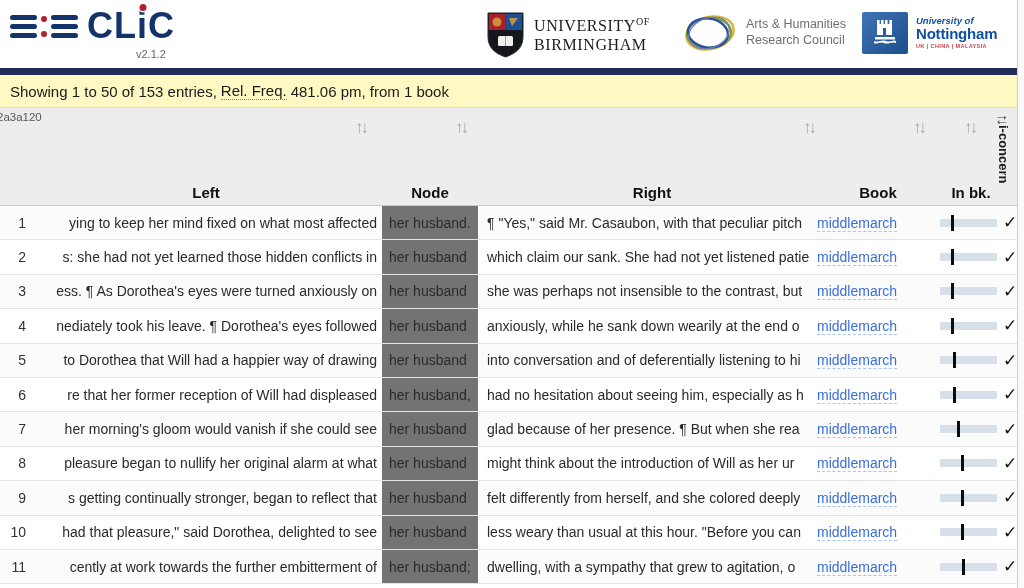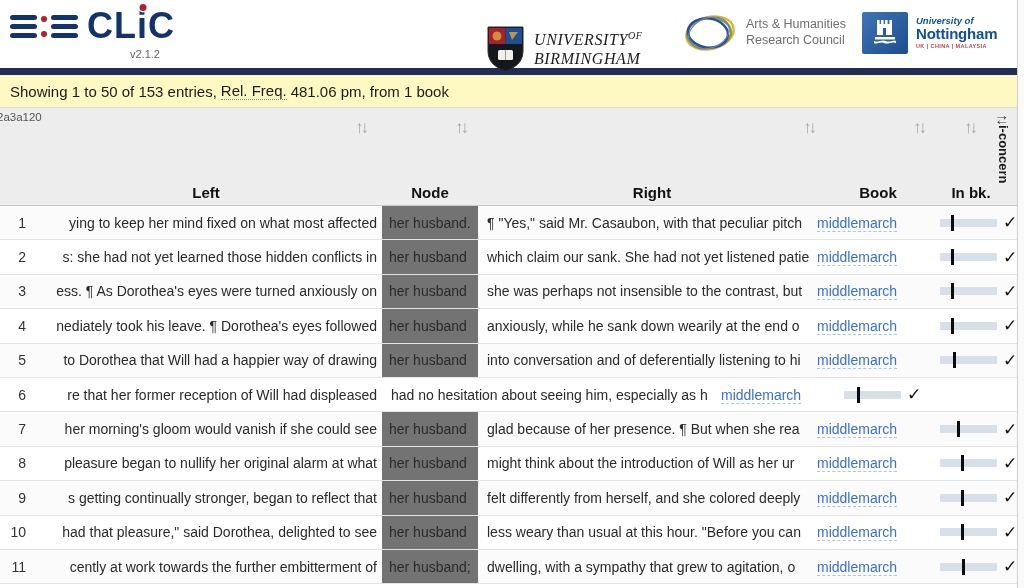--- a/index.html
+++ b/index.html
@@ -13,24 +13,24 @@
   .brand-icon { display:flex; align-items:center; margin-right:9px; }
   .bar-group { display:flex; flex-direction:column; gap:4px; }
   .bar-group .bar { width:27px; height:5px; background:#15336b; border-radius:2.5px; }
   .dot-col { display:flex; flex-direction:column; gap:9px; margin:0 4px; }
   .dot-col .dot { width:6px; height:6px; background:#b41e2e; border-radius:50%; }
   .brand-text { font-size:36px; font-weight:600; color:#15336b; letter-spacing:1px; line-height:1; }
   .brand-i { position:relative; }
   .brand-i::after { content:""; position:absolute; left:50%; transform:translateX(-50%);
                     top:-1px; width:7px; height:7px; border-radius:50%; background:#b41e2e;
                     box-shadow:0 0 0 1.5px #fff; }
-  .brand-version { position:absolute; left:130px; top:48px; font-size:11px; color:#666; }
+  .brand-version { position:absolute; left:136px; top:48px; font-size:11px; color:#666; }
 
   .partner { position:absolute; display:flex; align-items:center; }
-  .uob { left:487px; top:26px;font-style:italic; }
+  .uob { left:487px; top:12px; }
   .uob-text { margin-left:10px; font-family:"Liberation Serif", serif; color:#1c1c1c;
               font-size:16px; letter-spacing:.6px; line-height:1.15; }
   .uob-of { font-size:10px; vertical-align:6px; letter-spacing:.5px; }
   .ahrc { left:682px; top:12px; }
   .ahrc-text { margin-left:8px; color:#6d6e71; font-size:12.5px; line-height:1.25; }
   .uon { left:862px; top:12px; }
   .uon-tile { width:46px; height:42px; border-radius:2px;
               background:linear-gradient(135deg,#3f74b5 0%,#1c4e8f 100%);
               display:flex; align-items:center; justify-content:center; }
   .uon-text { margin-left:8px; line-height:1.05; }
@@ -283,20 +283,21 @@
       <div class="bar-track">
         <div class="bar-tick" style="left: calc(24% - 1px);"></div>
       </div>
     </div>
     <div class="c-chk chk">✓</div>
   </div>
 
   <div class="row">
     <div class="c-num num">6</div>
     <div class="c-left left">re that her former reception of Will had displeased</div>
+    <div class="c-node node">her husband,</div>
     <div class="c-gap"></div>
     <div class="c-right right">had no hesitation about seeing him, especially as h</div>
     <div class="c-book"><a class="book-link">middlemarch</a></div>
     <div class="c-inbk inbk">
       <div class="bar-track">
         <div class="bar-tick" style="left: calc(25% - 1px);"></div>
       </div>
     </div>
     <div class="c-chk chk">✓</div>
   </div>

